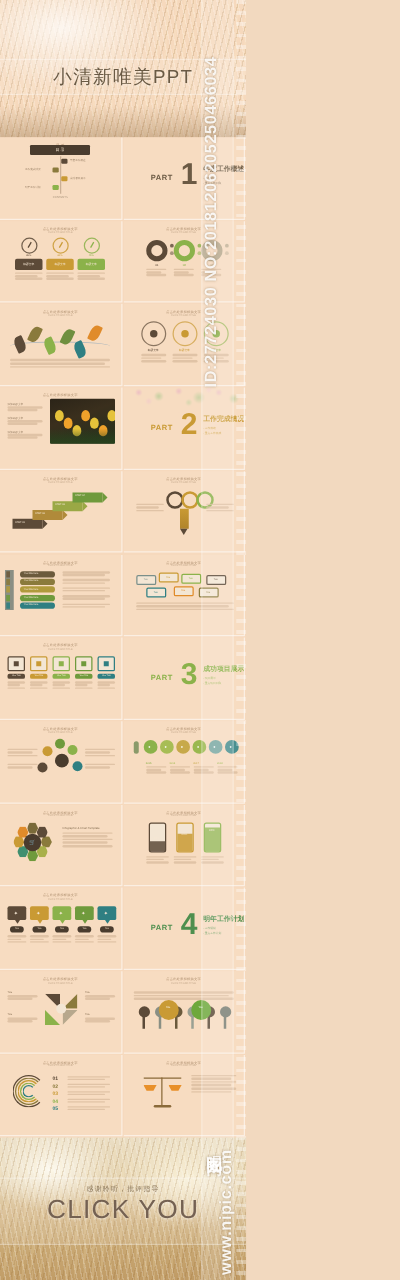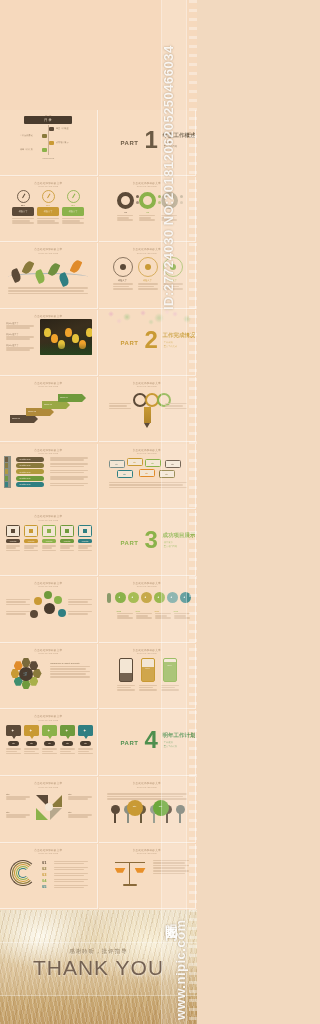--- a/index.html
+++ b/index.html
@@ -156,20 +156,27 @@
     position:absolute; right:0; top:0; width:8px; height:1024px;
     background:repeating-linear-gradient(180deg, rgba(255,255,255,.35) 0 3px, rgba(255,255,255,0) 3px 9px);
     pointer-events:none;
   }
 </style>
 </head>
 <body>
 
 <div class="page">
 
+  <div class="hero">
+    <div class="hero-grass"></div>
+    <div class="hero-glow"></div>
+    <div class="hero-dark"></div>
+    <div class="hero-band"></div>
+    <div class="hero-title">小清新唯美PPT</div>
+  </div>
 
   <div class="grid" id="grid">
       <div class="slide" style="left: 0px; top: 0px; width: 97.5px; height: 65.7px;">
         <div class="sl-title">目 录</div>
         <div class="sl-sub">CONTENTS</div>
         <div class="chip" style="left: 24px; top: 6px; width: 48px; height: 8px; background: rgb(74, 60, 46); border-radius: 1px;"></div>
         <div style="position: absolute; left: 24px; top: 6px; width: 48px; height: 8px; display: flex; align-items: center; justify-content: center; font-size: 3.2px; color: rgb(242, 227, 205);">目 录</div>
         <div style="position: absolute; left: 47.5px; top: 15px; width: 1px; height: 30px; background: rgb(203, 176, 149);"></div>
         <div class="chip" style="left: 49px; top: 17px; width: 5px; height: 4px; background: rgb(92, 74, 56); border-radius: 1px;"></div>
         <div style="position: absolute; left: 56px; top: 17.3px; font-size: 2.1px; color: rgb(154, 129, 102); white-space: nowrap;">年度工作概述</div>
@@ -663,21 +670,21 @@
         <div class="blurline" style="left: 54px; top: 23.8px; width: 32px;"></div>
         <div class="blurline" style="left: 54px; top: 26.4px; width: 36px;"></div>
         <div class="blurline" style="left: 54px; top: 29px; width: 32px;"></div>
       </div>
     </div>
 
   <div class="thanks">
     <div class="hero-grass"></div>
     <div class="th-band"></div>
     <div class="th-cn">感谢聆听，批评指导</div>
-    <div class="th-en">THANK YOU</div>
+    <div class="th-en">CLICK YOU</div>
   </div>
 
   <div class="wm-strip"></div>
   <div class="wm-id">ID:27724030 NO:20181206205250466034</div>
   <div class="wm-site">www.nipic.com</div>
   <div class="wm-cn">昵图网</div>
   <div class="wm-dots"></div>
 
 </div>
 

